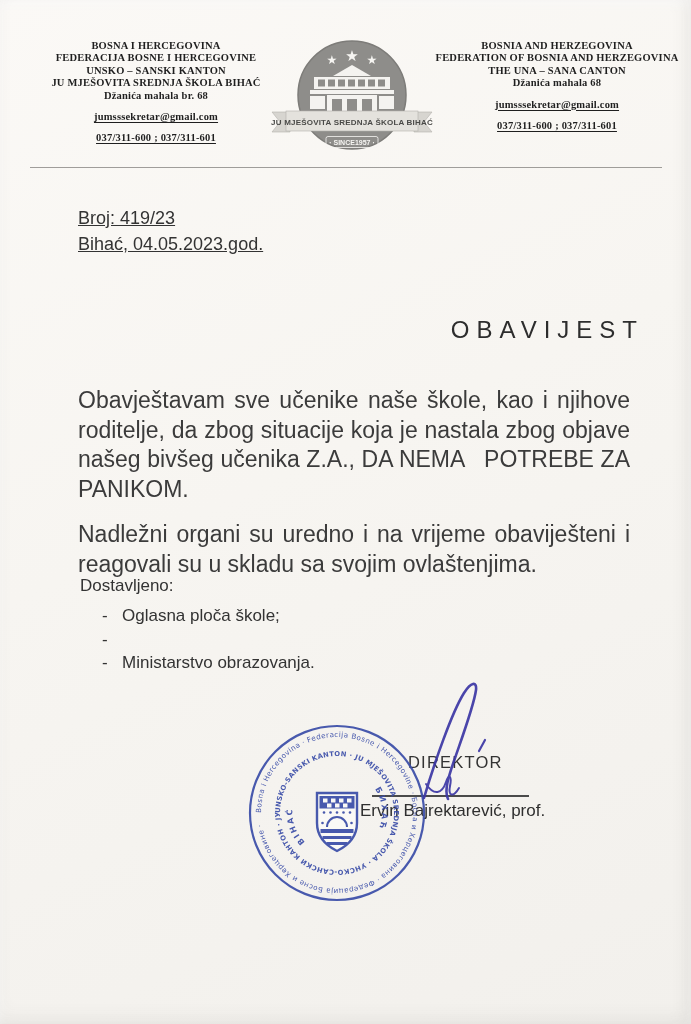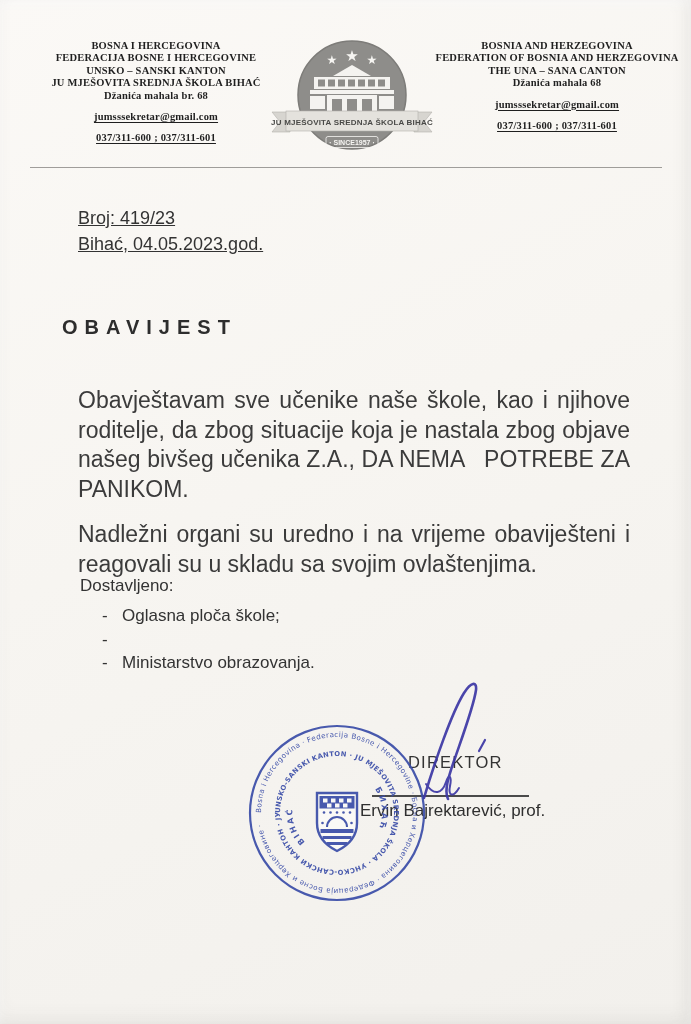--- a/index.html
+++ b/index.html
@@ -16,22 +16,22 @@
     line-height:12.4px;color:#1f1f1f;letter-spacing:.2px;}
   .lh-left{left:36px;width:240px;}
   .lh-right{left:434px;width:246px;}
   .lh-line.u{text-decoration:underline;text-underline-offset:2px;margin-top:9px;}
   .logo-wrap{position:absolute;left:270px;top:33px;width:164px;height:132px;}
   .header-rule{position:absolute;left:30px;top:167px;width:632px;height:0;
     border-top:1.4px solid #8f8d8a;opacity:.85;}
   
   .doc-meta{position:absolute;left:78px;top:205px;font-size:18px;line-height:26px;color:#333;text-decoration:underline;}
   
-  .doc-title{position:absolute;left:62px;top:316px;width:582px;text-align:left;
-    font-size:20px;letter-spacing:7px;color:#2d2d2d;font-weight:700;}
+  .doc-title{position:absolute;left:62px;top:316px;width:582px;text-align:right;
+    font-size:24px;letter-spacing:7px;color:#2d2d2d;font-weight:400;}
   
   .doc-body{position:absolute;left:62px;top:370px;width:584px;
     font-size:23px;line-height:29.5px;color:#3b3b3b;text-align:justify;}
   .doc-body p{margin:16px;white-space:pre-wrap;}
   
   .distribution{position:absolute;left:80px;top:576px;font-size:17px;color:#333;}
   .dist-list{margin:8px 0 0 0;padding:0;list-style:none;}
   .dist-item{display:flex;line-height:23.5px;}
   .dist-dash{width:20px;margin-left:22px;flex:none;}
   

